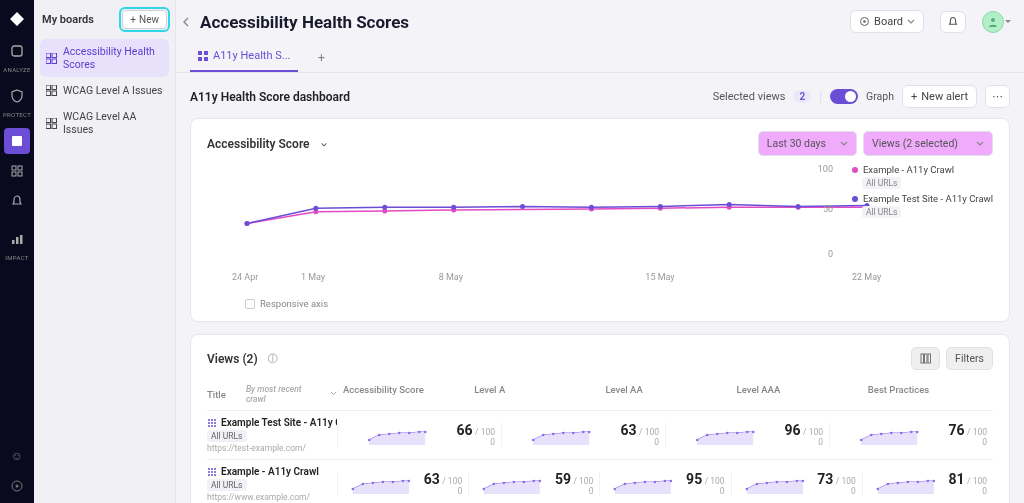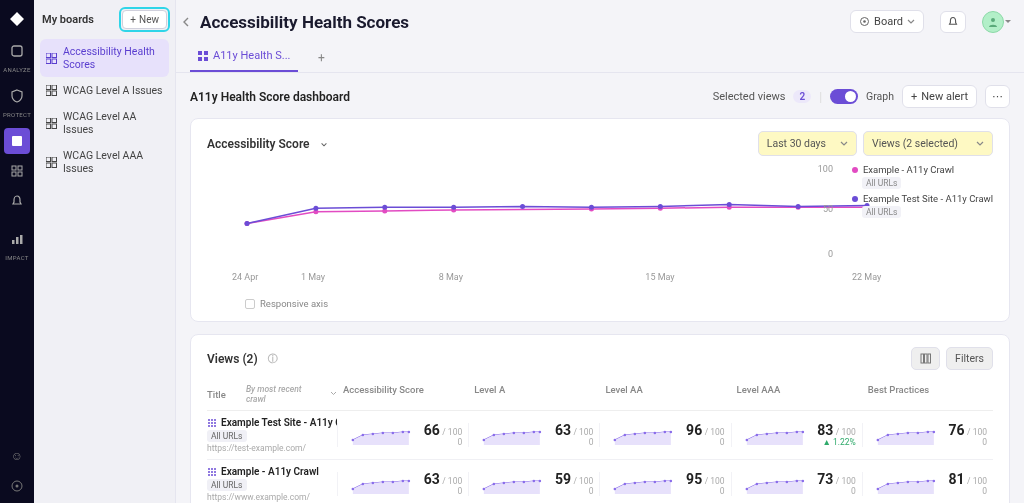--- a/index.html
+++ b/index.html
@@ -39,21 +39,21 @@
 .dash-head { display: flex; align-items: center; justify-content: space-between; margin-bottom: 10px; }
 .dash-title { font-size: 12px; font-weight: 600; color: #222; }
 .dash-controls { display: flex; align-items: center; gap: 8px; }
 .badge { background: #ece8fa; color: #6b4dd6; border-radius: 8px; padding: 1px 6px; font-size: 10px; font-weight:600;}
 .toggle { width: 28px; height: 15px; background: #6b4dd6; border-radius: 10px; position: relative; cursor:pointer;}
 .toggle::after { content:''; position:absolute; right:2px; top:2px; width:11px; height:11px; background:#fff; border-radius:50%; }
 .card { background: #fff; border: 1px solid #e6e6f0; border-radius: 8px; padding: 12px 16px; margin-bottom: 12px; }
 .card-head { display: flex; align-items: center; justify-content: space-between; margin-bottom: 8px; }
 .card-title { font-size: 12px; font-weight: 600; display:flex;align-items:center;gap:10px;}
 .selects { display: flex; gap: 6px; }
-.select { border: 1px solid #e0e0ea; background: #fef9c3; border-radius: 5px; padding: 5px 8px; font-size: 10.5px; color: #555; display:flex;align-items:center;gap:14px;cursor:pointer;}
+.select { border: 1px solid #e0e0ea; background: #f0abfc; border-radius: 5px; padding: 5px 8px; font-size: 10.5px; color: #555; display:flex;align-items:center;gap:14px;cursor:pointer;}
 .chart-area { position: relative; height: 130px; }
 .axis-label { position: absolute; font-size: 9px; color: #999; }
 .legend { position: absolute; right: 0; top: 0; font-size: 9.5px; color: #444; }
 .legend-row { display: flex; align-items: center; gap: 5px; margin-bottom: 2px; }
 .legend-sub { font-size: 8.5px; color: #888; background:#f2f2f7; padding:1px 4px; border-radius:3px; margin-left:10px; margin-bottom:4px; display:inline-block;}
 .legend-dot { width: 6px; height: 6px; border-radius: 50%; }
 .resp-axis { display:flex; align-items:center; gap:5px; font-size:9.5px; color:#888; margin-top:4px; padding-left:38px;}
 .checkbox { width:10px; height:10px; border:1px solid #ccc; border-radius:2px;}
 .views-card .card-head { border-bottom: none; }
 .table { width: 100%; }
@@ -172,31 +172,20 @@
         <span class="board-icon">
           <svg width="11" height="11" viewBox="0 0 11 11">
             <rect x="0" y="0" width="4.5" height="4.5" fill="none" stroke="currentColor"></rect>
             <rect x="6" y="0" width="4.5" height="4.5" fill="none" stroke="currentColor"></rect>
             <rect x="0" y="6" width="4.5" height="4.5" fill="none" stroke="currentColor"></rect>
             <rect x="6" y="6" width="4.5" height="4.5" fill="none" stroke="currentColor"></rect>
           </svg>
         </span>
         <span>WCAG Level AA Issues</span>
       </div>
-      <div class="board-item">
-        <span class="board-icon">
-          <svg width="11" height="11" viewBox="0 0 11 11">
-            <rect x="0" y="0" width="4.5" height="4.5" fill="none" stroke="currentColor"></rect>
-            <rect x="6" y="0" width="4.5" height="4.5" fill="none" stroke="currentColor"></rect>
-            <rect x="0" y="6" width="4.5" height="4.5" fill="none" stroke="currentColor"></rect>
-            <rect x="6" y="6" width="4.5" height="4.5" fill="none" stroke="currentColor"></rect>
-          </svg>
-        </span>
-        <span>WCAG Level AAA Issues</span>
-      </div>
     </div>
 </div>
 
 <div class="main">
   <div class="main-top">
     <div class="left">
       <span class="collapse">
           <svg width="10" height="10" viewBox="0 0 10 10">
             <path d="M6 1 L2 5 L6 9" fill="none" stroke="#888" stroke-width="1.4"></path>
           </svg>
@@ -451,37 +440,20 @@
                   <path d="M2 15 L12 10 L22 9 L32 8 L42 8 L52 7 L58 7 L58 20 L2 20 Z" fill="#e7e1fb"></path>
                   <circle cx="2" cy="15" r="1.3" fill="#8a6dea"></circle>
                   <circle cx="12" cy="10" r="1.3" fill="#8a6dea"></circle>
                   <circle cx="22" cy="9" r="1.3" fill="#8a6dea"></circle>
                   <circle cx="32" cy="8" r="1.3" fill="#8a6dea"></circle>
                   <circle cx="42" cy="8" r="1.3" fill="#8a6dea"></circle>
                   <circle cx="52" cy="7" r="1.3" fill="#8a6dea"></circle>
                   <circle cx="58" cy="7" r="1.3" fill="#8a6dea"></circle>
                 </svg>
                 <div class="metric-num">
-                  <div><span class="big">83</span> <span class="small">/ 100</span></div>
-                  <div class="delta">▲ 1.22%</div>
-                </div>
-              </div>
-              <div class="metric-cell">
-                <svg class="spark" viewBox="0 0 60 20">
-                  <path d="M2 15 L12 10 L22 9 L32 8 L42 8 L52 7 L58 7" fill="none" stroke="#8a6dea" stroke-width="1.2"></path>
-                  <path d="M2 15 L12 10 L22 9 L32 8 L42 8 L52 7 L58 7 L58 20 L2 20 Z" fill="#e7e1fb"></path>
-                  <circle cx="2" cy="15" r="1.3" fill="#8a6dea"></circle>
-                  <circle cx="12" cy="10" r="1.3" fill="#8a6dea"></circle>
-                  <circle cx="22" cy="9" r="1.3" fill="#8a6dea"></circle>
-                  <circle cx="32" cy="8" r="1.3" fill="#8a6dea"></circle>
-                  <circle cx="42" cy="8" r="1.3" fill="#8a6dea"></circle>
-                  <circle cx="52" cy="7" r="1.3" fill="#8a6dea"></circle>
-                  <circle cx="58" cy="7" r="1.3" fill="#8a6dea"></circle>
-                </svg>
-                <div class="metric-num">
                   <div><span class="big">76</span> <span class="small">/ 100</span></div>
                   <div class="small">0</div>
                 </div>
               </div>
             </div>
             <div class="tr-row">
               <div class="row-title"><div class="rt-name"><span class="grid-dots">
                     <svg width="10" height="10" viewBox="0 0 10 10">
                       <circle cx="2" cy="2" r="1" fill="#6b4dd6"></circle>
                       <circle cx="5" cy="2" r="1" fill="#6b4dd6"></circle>

